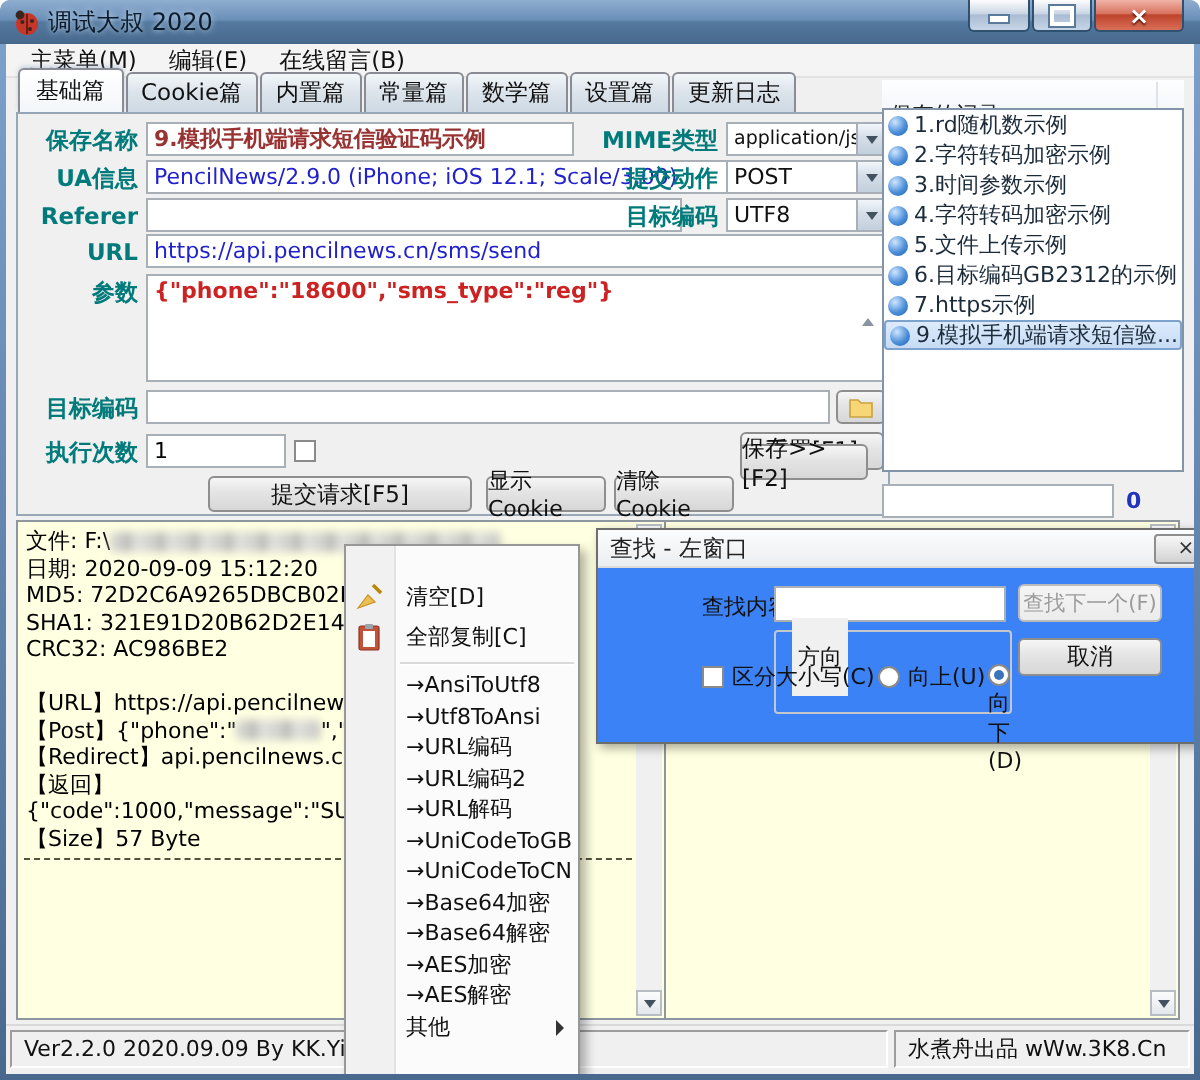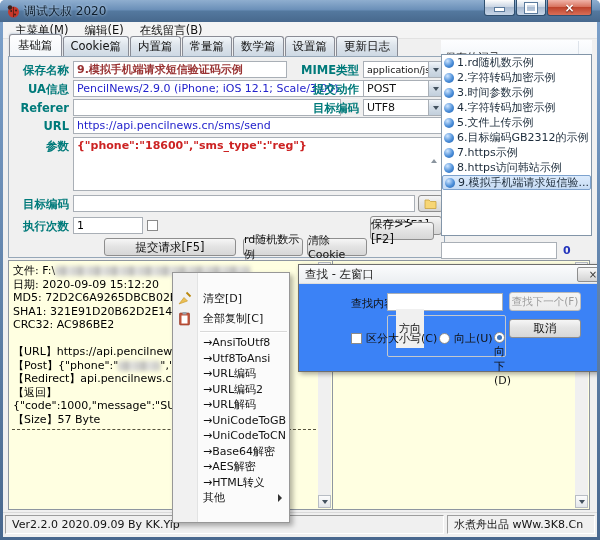--- a/index.html
+++ b/index.html
@@ -156,21 +156,21 @@
             <path d="M1 2 h4 l1.5 1.5 H12 v7 H1 z" fill="#F7D675" stroke="#C9A23D" stroke-width="0.8"></path>
           </svg>
       </div>
 
       <span class="flabel" style="left:2px;top:162px;width:58px;">执行次数</span>
       <div class="finput" style="left:64px;top:160px;width:70px;">1</div>
       <span style="position:absolute;left:138px;top:162px;font-size:11px;font-weight:bold;color:#007A7A;"><span class="checkbox"></span></span>
       <div class="btn" style="position:absolute;left:361px;top:159px;width:72px;height:19px;">重置[F1]</div>
 
       <div class="btn" style="position:absolute;left:95px;top:181px;width:132px;height:18px;">提交请求[F5]</div>
-      <div class="btn" style="position:absolute;left:234px;top:181px;width:60px;height:18px;font-size:11px;">rd随机数示例</div>
+      <div class="btn" style="position:absolute;left:234px;top:181px;width:60px;height:18px;font-size:11px;">显示Cookie</div>
       <div class="btn" style="position:absolute;left:298px;top:181px;width:60px;height:18px;font-size:11px;">清除Cookie</div>
       <div class="btn" style="position:absolute;left:361px;top:165px;width:64px;height:18px;">保存&gt;&gt;[F2]</div>
     </div>
 
     <div class="sidebar">
       <div class="sb-header">保存的记录</div>
       <div class="sb-list">
         <div class="sb-item">
             <span class="rec-icon"></span>
             <span>1.rd随机数示例</span>
@@ -191,24 +191,20 @@
             <span class="rec-icon"></span>
             <span>5.文件上传示例</span>
           </div>
         <div class="sb-item">
             <span class="rec-icon"></span>
             <span>6.目标编码GB2312的示例</span>
           </div>
         <div class="sb-item">
             <span class="rec-icon"></span>
             <span>7.https示例</span>
-          </div>
-        <div class="sb-item">
-            <span class="rec-icon"></span>
-            <span>8.https访问韩站示例</span>
           </div>
         <div class="sb-item sel">
             <span class="rec-icon"></span>
             <span>9.模拟手机端请求短信验...</span>
           </div>
       </div>
       <div class="sb-countrow">
         <div class="sb-countinput"></div>
         <span class="sb-count">0</span>
       </div>
@@ -289,23 +285,24 @@
         <span>全部复制[C]</span>
       </div>
       <div class="ctx-sep"></div>
       <div class="ctx-item">→AnsiToUtf8</div>
       <div class="ctx-item">→Utf8ToAnsi</div>
       <div class="ctx-item">→URL编码</div>
       <div class="ctx-item">→URL编码2</div>
       <div class="ctx-item">→URL解码</div>
       <div class="ctx-item">→UniCodeToGB</div>
       <div class="ctx-item">→UniCodeToCN</div>
+      <div class="ctx-item">→Base64加密</div>
       <div class="ctx-item">→Base64解密</div>
+      <div class="ctx-item">→AES加密</div>
       <div class="ctx-item">→AES解密</div>
-      <div class="ctx-item">→HTML转义</div>
       <div class="ctx-item"><span>其他</span><span class="ctx-arrow tri-right"></span></div>
     </div>
 
     <div class="statusbar">
       <div class="status-cell status-left">Ver2.2.0 2020.09.09 By KK.Yip</div>
       <div class="status-cell status-right">水煮舟出品 wWw.3K8.Cn</div>
     </div>
 
   </div>
 </div>

